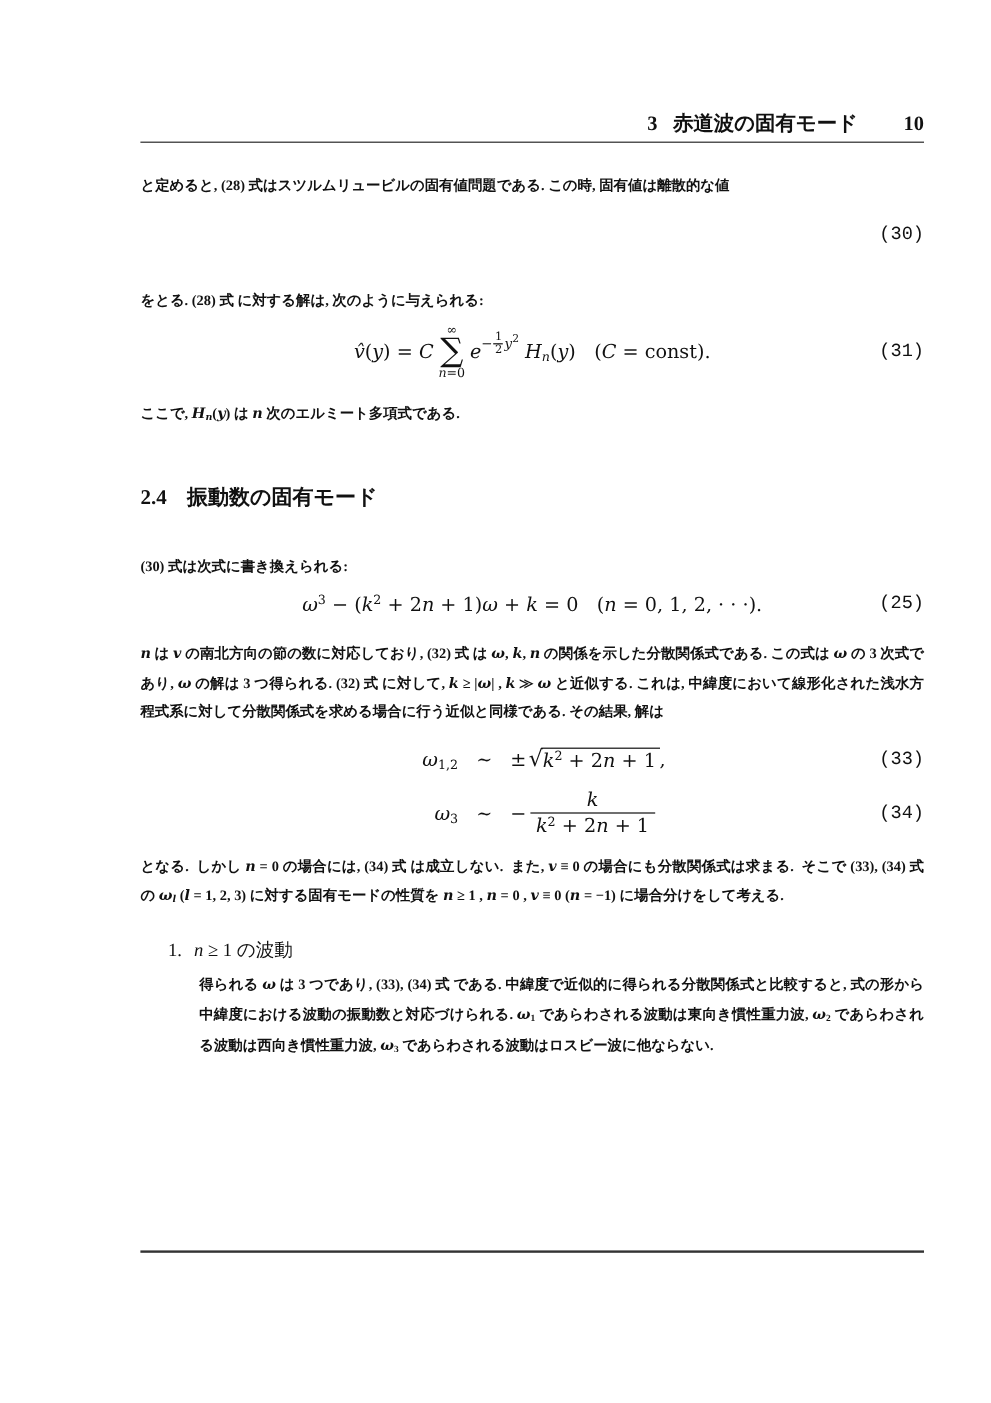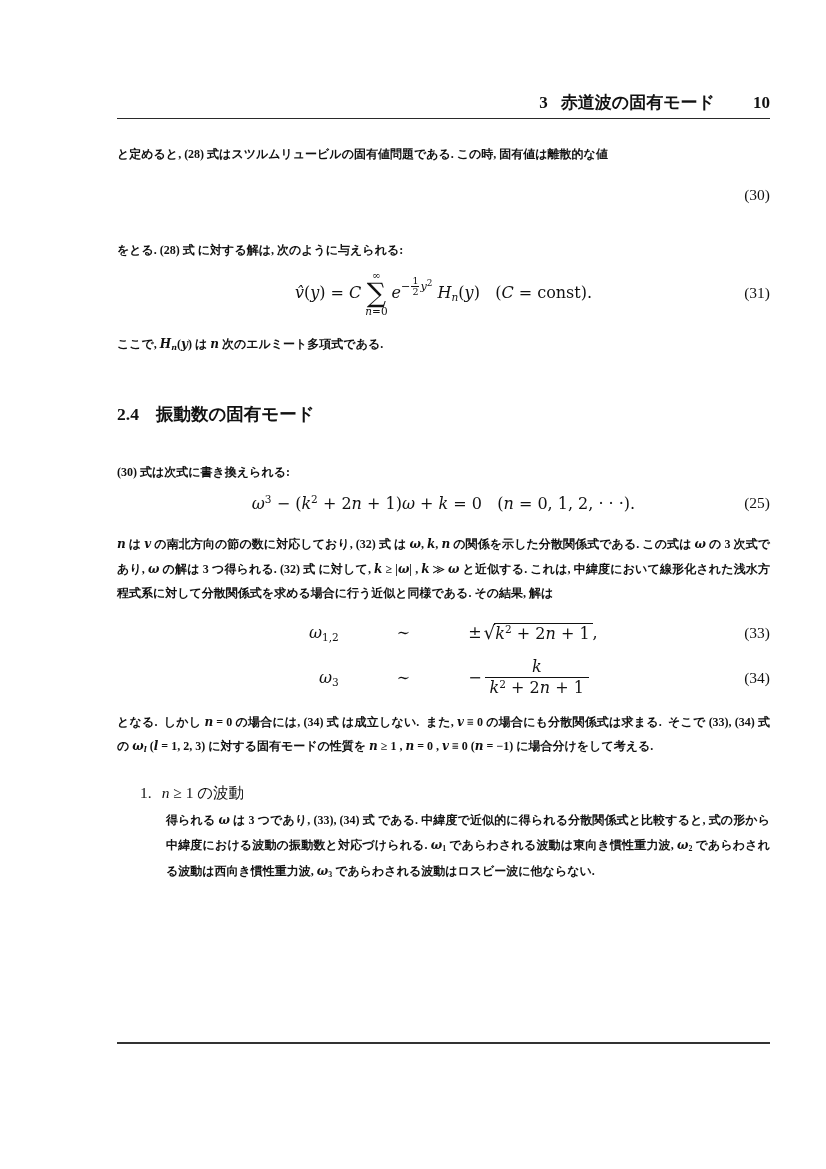--- a/index.html
+++ b/index.html
@@ -26,31 +26,31 @@
   .mt-p6{margin-top:8px;}
   .section-heading{
     margin:43px 0 0 0;font-size:17.5px;font-weight:bold;
     display:flex;gap:17px;line-height:24px;
   }
   .eqrow{position:relative;display:flex;justify-content:center;align-items:center;}
   .eqrow.eq30{margin-top:16px;height:25px;}
   .eqrow.eq31{margin-top:2px;height:58px;}
   .eqrow.eq32{margin-top:6px;height:26px;}
   .eqgroup{margin-top:10px;}
-  .eqrow2{position:relative;display:flex;align-items:center;justify-content:center;gap:43px;}
+  .eqrow2{position:relative;display:flex;align-items:center;justify-content:center;}
   .eqrow2.r1{height:34px;}
   .eqrow2.r2{height:48px;margin-top:4px;}
   .eq-l{width:90px;text-align:right;}
   .eq-rel{padding:0 15px;}
   .eq-r{width:170px;text-align:left;display:inline-flex;align-items:center;}
   .math{font-family:"DejaVu Serif","Liberation Serif",serif;font-size:16px;}
   .eqline{display:inline-flex;align-items:center;}
   .eqnum{
     position:absolute;right:0;top:50%;transform:translateY(-50%);
-    font-size:15.5px;font-family:Liberation Serif, serif;
+    font-size:15.5px;font-family:Liberation Mono, monospace;
   }
   .seg{white-space:pre-wrap;}
   .seg.it{font-style:italic;font-family:"DejaVu Serif","Liberation Serif",serif;}
   .seg.sup{font-size:0.66em;position:relative;top:-0.5em;}
   .seg.sub{font-size:0.66em;position:relative;top:0.28em;}
   .sum{display:inline-flex;flex-direction:column;align-items:center;line-height:1;margin:0 4px;}
   .sum .lim{font-size:10.5px;}
   .sum .lim .seg{font-size:10.5px;}
   .sum .sigma{font-size:27px;line-height:0.95;}
   .exp{display:inline-flex;align-items:center;font-size:0.7em;position:relative;top:-0.55em;}

